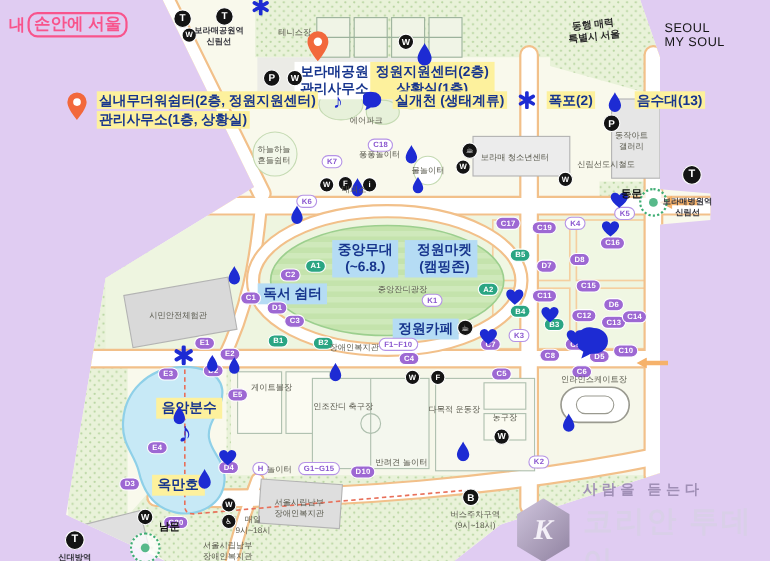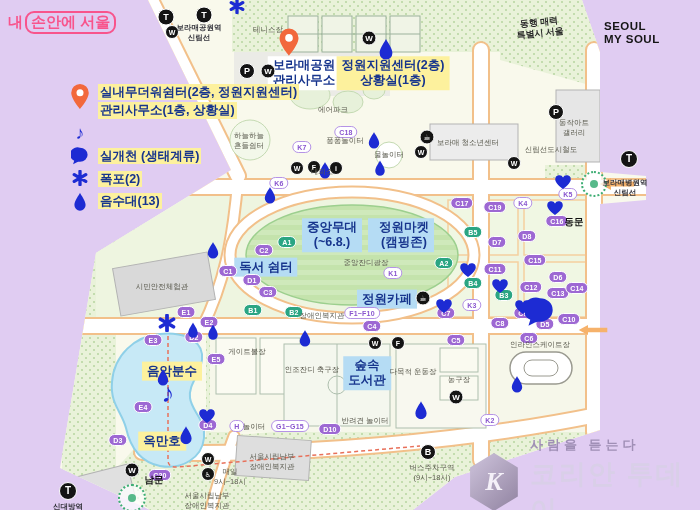--- a/index.html
+++ b/index.html
@@ -15,29 +15,29 @@
   .pill.white{background:#fff;color:#8a57cf;border:1px solid #b593e6}
   .mlabel{font-size:7.5px;color:#5a5a4e;white-space:pre;text-align:center;line-height:1.3}
   .mlabel.dark{color:#34343c;font-weight:bold}
   .mlabel.gate{color:#101010;font-weight:bold;font-size:9.5px}
   .icn{background:#141414;color:#fff;border-radius:50%;display:flex;align-items:center;justify-content:center;font-weight:bold;border:1px solid #fff;line-height:1}
   .ring{border:2px dotted #3fae74;border-radius:50%;background:rgba(255,255,255,.75)}
   .ring::after{content:"";position:absolute;left:50%;top:50%;width:8px;height:8px;border-radius:50%;background:#57b98a;transform:translate(-50%,-50%)}
   .co{font-weight:bold;color:#17358d;text-align:center;line-height:1.18;padding:2px 5px;white-space:pre;font-size:12.5px}
   .co.yellow{background:#fdf19d}.co.blue{background:#b5dcf4}.co.white{background:#ffffff}
   .sym{display:flex;align-items:center;justify-content:center}
-  #legend{position:absolute;left:66px;top:82px;display:flex;flex-direction:column;gap:4px}
+  #legend{position:absolute;left:56px;top:82px;display:flex;flex-direction:row;gap:4px}
   .lg-row{display:flex;gap:4px;align-items:flex-start}
   .lg-ic{width:28px;flex:0 0 28px;display:flex;justify-content:center;padding-top:1px}
   .lg-chip{display:inline-block;background:#fdf19d;color:#17358d;font-weight:bold;font-size:12.5px;line-height:1.3;padding:0 2px;white-space:nowrap}
   .myseoul{position:absolute;left:8px;top:11px;color:#f8548c;font-weight:bold;font-size:15px;display:flex;align-items:center;gap:2px}
   .ms-box{border:2px solid #f8548c;border-radius:9px;padding:0 4px;line-height:1.25}
   .slogan{position:absolute;left:516px;top:17px;font-size:9px;font-weight:bold;color:#2a2a2a;transform:rotate(-6deg);
     font-family:"Liberation Serif","DejaVu Serif",serif;line-height:1.25;text-align:center}
-  .smslogo{position:absolute;left:604px;top:20px;color:#151515;font-weight:bold;font-size:11.5px;line-height:1.1;letter-spacing:.5px}
+  .smslogo{position:absolute;left:604px;top:20px;color:#151515;font-weight:normal;font-size:11.5px;line-height:1.1;letter-spacing:.5px}
   .wm{position:absolute;left:468px;top:436px;display:flex;align-items:center;gap:10px}
   .wm-k{width:56px;height:58px;clip-path:polygon(50% 0,96% 25%,96% 75%,50% 100%,4% 75%,4% 25%);
     background:linear-gradient(135deg,#c3b8d1 20%,#8f819f);display:flex;align-items:center;justify-content:center}
   .wm-k span{font-family:"Liberation Serif","DejaVu Serif",serif;font-style:italic;font-weight:bold;font-size:26px;color:#f4f0f8}
   .wm-tag{font-size:13px;color:#a08fb6;letter-spacing:4px;font-weight:bold}
   .wm-name{font-size:27px;color:#d9cfe8;font-weight:bold;letter-spacing:2px;margin-top:2px}
 </style>
 </head>
 <body>
 
@@ -148,22 +148,20 @@
       <div class="co white" style="left: 304px; top: 73px;">보라매공원
 관리사무소</div>
       <div class="co yellow" style="left: 393px; top: 73px; text-align: center;">정원지원센터(2층)
 상황실(1층)</div>
       <div class="co blue" style="left: 332px; top: 235px;">중앙무대
 (~6.8.)</div>
       <div class="co blue" style="left: 401px; top: 235px; padding-left: 11px;">정원마켓
 (캠핑존)</div>
       <div class="co blue" style="left: 266px; top: 267px;">독서 쉼터</div>
       <div class="co blue" style="left: 387px; top: 299px;">정원카페</div>
-      <div class="co blue" style="left: 367px; top: 373px;">숲속
-도서관</div>
       <div class="co yellow" style="left: 172px; top: 371px;">음악분수</div>
       <div class="co yellow" style="left: 162px; top: 441px;">옥만호</div>
       <span class="pill purple" style="left: 228px; top: 271px;">C1</span>
       <span class="pill purple" style="left: 264px; top: 250px;">C2</span>
       <span class="pill purple" style="left: 268px; top: 292px;">C3</span>
       <span class="pill purple" style="left: 252px; top: 280px;">D1</span>
       <span class="pill purple" style="left: 462px; top: 203px;">C17</span>
       <span class="pill purple" style="left: 495px; top: 207px;">C19</span>
       <span class="pill purple" style="left: 557px; top: 221px;">C16</span>
       <span class="pill purple" style="left: 497px; top: 242px;">D7</span>
@@ -401,21 +399,21 @@
       <span class="mlabel " style="left: 230px; top: 477px;">매일
 9시~18시</span>
       <span class="mlabel " style="left: 432px; top: 473px;">버스주차구역
 (9시~18시)</span>
       <span class="mlabel " style="left: 272px; top: 462px;">서울시립남부
 장애인복지관</span>
       <span class="mlabel " style="left: 207px; top: 501px;">서울시립남부
 장애인복지관</span>
       <span class="mlabel dark" style="left: 68px; top: 507px;">신대방역</span>
       <span class="mlabel gate" style="left: 154px; top: 480px;">남문</span>
-      <span class="mlabel gate" style="left: 574px; top: 177px; margin-top: 45px;">동문</span>
+      <span class="mlabel gate" style="left: 574px; top: 177px;">동문</span>
     </div>
 
   <div id="legend">
       <div class="lg-row">
         <span class="lg-ic">
           <svg width="20" height="27" viewBox="0 0 24 32">
             <path d="M12 1a10.5 10.5 0 0 1 10.5 10.5C22.5 19 12 31 12 31S1.5 19 1.5 11.5A10.5 10.5 0 0 1 12 1Z" fill="#f2683c"></path>
             <circle cx="12" cy="11.5" r="4.2" fill="#fff"></circle>
           </svg>
         </span>

